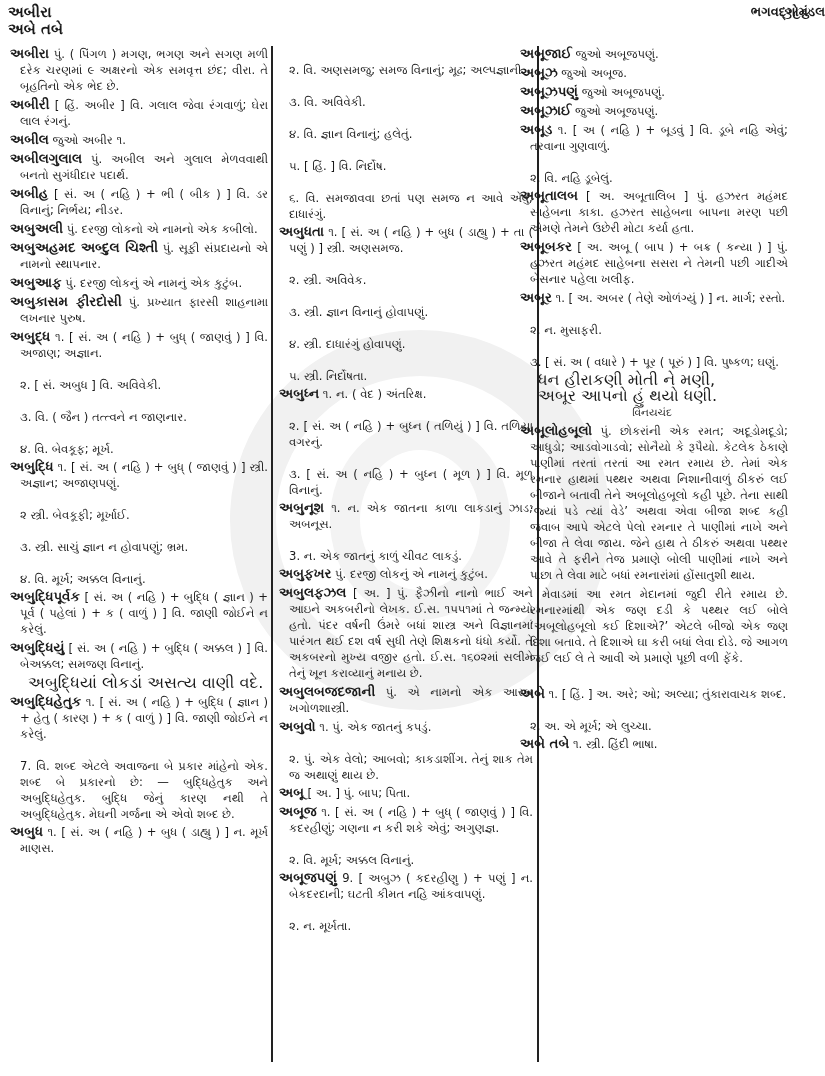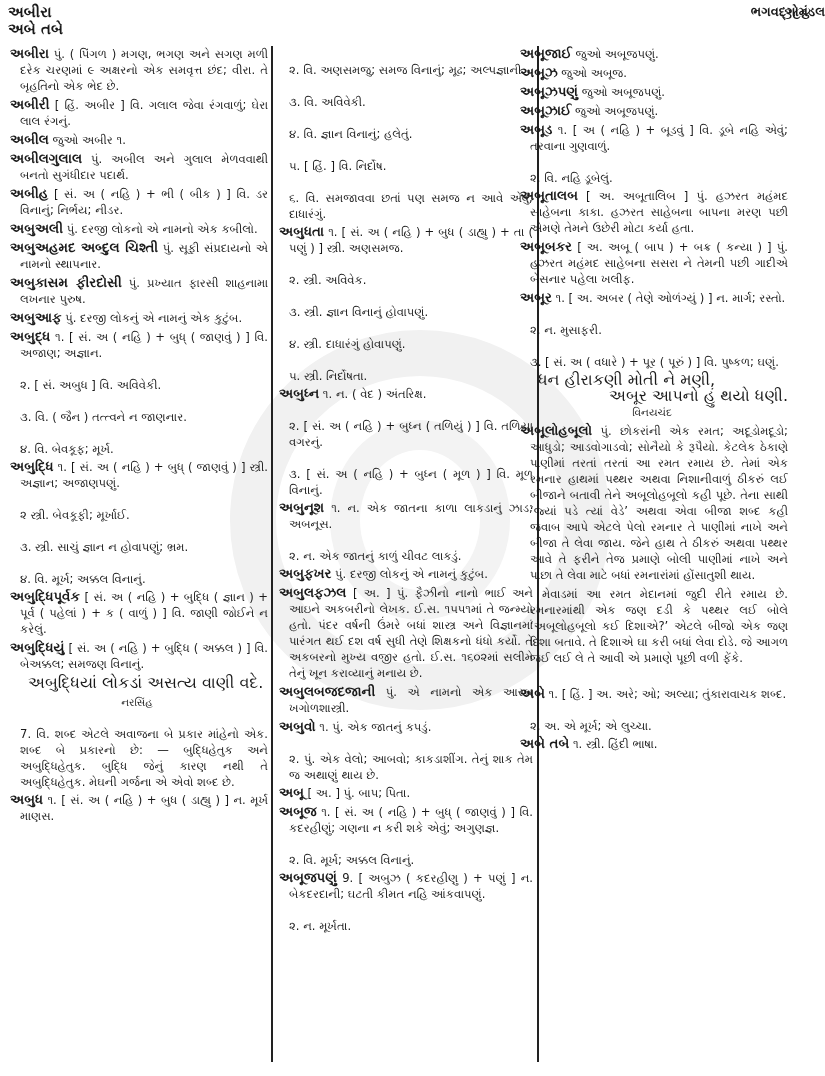--- a/index.html
+++ b/index.html
@@ -54,54 +54,54 @@
 
 <div class="columns">
   <div class="col col1">
       <p class="entry"><span class="hw">અબીરા</span> <span>પું. ( પિંગળ ) મગણ, ભગણ અને સગણ મળી દરેક ચરણમાં ૯ અક્ષરનો એક સમવૃત્ત છંદ; વીરા. તે બૃહતિનો એક ભેદ છે.</span></p>
       <p class="entry"><span class="hw">અબીરી</span> <span>[ હિં. અબીર ] વિ. ગલાલ જેવા રંગવાળું; ઘેરા લાલ રંગનું.</span></p>
       <p class="entry"><span class="hw">અબીલ</span> <span>જુઓ અબીર ૧.</span></p>
       <p class="entry"><span class="hw">અબીલગુલાલ</span> <span>પું. અબીલ અને ગુલાલ મેળવવાથી બનતો સુગંધીદાર પદાર્થ.</span></p>
       <p class="entry"><span class="hw">અબીહ</span> <span>[ સં. અ ( નહિ ) + ભી ( બીક ) ] વિ. ડર વિનાનું; નિર્ભય; નીડર.</span></p>
       <p class="entry"><span class="hw">અબુઅલી</span> <span>પું. દરજી લોકનો એ નામનો એક કબીલો.</span></p>
       <p class="entry"><span class="hw">અબુઅહમદ અબ્દુલ ચિશ્તી</span> <span>પું. સૂફી સંપ્રદાયનો એ નામનો સ્થાપનાર.</span></p>
+      <p class="entry"><span class="hw">અબુઆફ</span> <span>પું. દરજી લોકનું એ નામનું એક કુટુંબ.</span></p>
       <p class="entry"><span class="hw">અબુકાસમ ફીરદોસી</span> <span>પું. પ્રખ્યાત ફારસી શાહનામા લખનાર પુરુષ.</span></p>
-      <p class="entry"><span class="hw">અબુઆફ</span> <span>પું. દરજી લોકનું એ નામનું એક કુટુંબ.</span></p>
       <p class="entry"><span class="hw">અબુદ્ધ</span> <span>૧. [ સં. અ ( નહિ ) + બુધ્ ( જાણવું ) ] વિ. અજાણ; અજ્ઞાન.</span></p>
       <p class="sub">૨. [ સં. અબુધ ] વિ. અવિવેકી.</p>
       <p class="sub">૩. વિ. ( જૈન ) તત્ત્વને ન જાણનાર.</p>
       <p class="sub">૪. વિ. બેવકૂફ; મૂર્ખ.</p>
       <p class="entry"><span class="hw">અબુદ્ધિ</span> <span>૧. [ સં. અ ( નહિ ) + બુધ્ ( જાણવું ) ] સ્ત્રી. અજ્ઞાન; અજાણપણું.</span></p>
       <p class="sub">૨ સ્ત્રી. બેવકૂફી; મૂર્ખાઈ.</p>
       <p class="sub">૩. સ્ત્રી. સાચું જ્ઞાન ન હોવાપણું; ભ્રમ.</p>
       <p class="sub">૪. વિ. મૂર્ખ; અક્કલ વિનાનું.</p>
       <p class="entry"><span class="hw">અબુદ્ધિપૂર્વક</span> <span>[ સં. અ ( નહિ ) + બુદ્ધિ ( જ્ઞાન ) + પૂર્વ ( પહેલાં ) + ક ( વાળું ) ] વિ. જાણી જોઈને ન કરેલું.</span></p>
       <p class="entry"><span class="hw">અબુદ્ધિયું</span> <span>[ સં. અ ( નહિ ) + બુદ્ધિ ( અક્કલ ) ] વિ. બેઅક્કલ; સમજણ વિનાનું.</span></p>
       <p class="quote">અબુદ્ધિયાં લોકડાં અસત્ય વાણી વદે.</p>
-      <p class="cite">નરસિંહ</p>
+      <p class="entry"><span class="hw">અબુદ્ધિહેતુક</span> <span>૧. [ સં. અ ( નહિ ) + બુદ્ધિ ( જ્ઞાન ) + હેતુ ( કારણ ) + ક ( વાળું ) ] વિ. જાણી જોઈને ન કરેલું.</span></p>
       <p class="sub">7. વિ. શબ્દ એટલે અવાજના બે પ્રકાર માંહેનો એક. શબ્દ બે પ્રકારનો છે: — બુદ્ધિહેતુક અને અબુદ્ધિહેતુક. બુદ્ધિ જેનું કારણ નથી તે અબુદ્ધિહેતુક. મેઘની ગર્જના એ એવો શબ્દ છે.</p>
       <p class="entry"><span class="hw">અબુધ</span> <span>૧. [ સં. અ ( નહિ ) + બુધ ( ડાહ્યુ ) ] ન. મૂર્ખ માણસ.</span></p>
     </div>
   <div class="divider div1"></div>
   <div class="col col2">
       <p class="sub">૨. વિ. અણસમજુ; સમજ વિનાનું; મૂઢ; અલ્પજ્ઞાની.</p>
       <p class="sub">૩. વિ. અવિવેકી.</p>
       <p class="sub">૪. વિ. જ્ઞાન વિનાનું; હલેતું.</p>
       <p class="sub">૫. [ હિં. ] વિ. નિર્દોષ.</p>
       <p class="sub">૬. વિ. સમજાવવા છતાં પણ સમજ ન આવે એવું; દાધારંગું.</p>
       <p class="entry"><span class="hw">અબુધતા</span> <span>૧. [ સં. અ ( નહિ ) + બુધ ( ડાહ્યુ ) + તા ( પણું ) ] સ્ત્રી. અણસમજ.</span></p>
       <p class="sub">૨. સ્ત્રી. અવિવેક.</p>
       <p class="sub">૩. સ્ત્રી. જ્ઞાન વિનાનું હોવાપણું.</p>
       <p class="sub">૪. સ્ત્રી. દાધારંગું હોવાપણું.</p>
       <p class="sub">૫. સ્ત્રી. નિર્દોષતા.</p>
       <p class="entry"><span class="hw">અબુધ્ન</span> <span>૧. ન. ( વેદ ) અંતરિક્ષ.</span></p>
       <p class="sub">૨. [ સં. અ ( નહિ ) + બુધ્ન ( તળિયું ) ] વિ. તળિયા વગરનું.</p>
       <p class="sub">૩. [ સં. અ ( નહિ ) + બુધ્ન ( મૂળ ) ] વિ. મૂળ વિનાનું.</p>
       <p class="entry"><span class="hw">અબુનૂશ</span> <span>૧. ન. એક જાતના કાળા લાકડાનું ઝાડ; અબનૂસ.</span></p>
-      <p class="sub">૨. ન. એક જાતનું કાળું ચીવટ લાકડું.</p>
+      <p class="sub">3. ન. એક જાતનું કાળું ચીવટ લાકડું.</p>
       <p class="entry"><span class="hw">અબુફખર</span> <span>પું. દરજી લોકનું એ નામનું કુટુંબ.</span></p>
       <p class="entry"><span class="hw">અબુલફઝલ</span> <span>[ અ. ] પું. ફૈઝીનો નાનો ભાઈ અને આઇને અકબરીનો લેખક. ઈ.સ. ૧૫૫૧માં તે જન્મ્યો હતો. પંદર વર્ષની ઉંમરે બધાં શાસ્ત્ર અને વિજ્ઞાનમાં પારંગત થઈ દશ વર્ષ સુધી તેણે શિક્ષકનો ધંધો કર્યો. તે અકબરનો મુખ્ય વજીર હતો. ઈ.સ. ૧૬૦૨માં સલીમે તેનું ખૂન કરાવ્યાનું મનાય છે.</span></p>
       <p class="entry"><span class="hw">અબુલબજદજાની</span> <span>પું. એ નામનો એક આરબ ખગોળશાસ્ત્રી.</span></p>
       <p class="entry"><span class="hw">અબુવો</span> <span>૧. પું. એક જાતનું કપડું.</span></p>
       <p class="sub">૨. પું. એક વેલો; આબવો; કાકડાશીંગ. તેનું શાક તેમ જ અથાણું થાય છે.</p>
       <p class="entry"><span class="hw">અબૂ</span> <span>[ અ. ] પું. બાપ; પિતા.</span></p>
       <p class="entry"><span class="hw">અબૂજ</span> <span>૧. [ સં. અ ( નહિ ) + બુધ્ ( જાણવું ) ] વિ. કદરહીણું; ગણના ન કરી શકે એવું; અગુણજ્ઞ.</span></p>
       <p class="sub">૨. વિ. મૂર્ખ; અક્કલ વિનાનું.</p>
       <p class="entry"><span class="hw">અબૂજપણું</span> <span>9. [ અબુઝ ( કદરહીણુ ) + પણું ] ન. બેકદરદાની; ઘટતી કીમત નહિ આંકવાપણું.</span></p>
       <p class="sub">૨. ન. મૂર્ખતા.</p>
@@ -113,21 +113,21 @@
       <p class="entry"><span class="hw">અબૂઝપણું</span> <span>જુઓ અબૂજપણું.</span></p>
       <p class="entry"><span class="hw">અબૂઝાઈ</span> <span>જુઓ અબૂજપણું.</span></p>
       <p class="entry"><span class="hw">અબૂડ</span> <span>૧. [ અ ( નહિ ) + બૂડવું ] વિ. ડૂબે નહિ એવું; તરવાના ગુણવાળું.</span></p>
       <p class="sub">૨. વિ. નહિ ડૂબેલું.</p>
       <p class="entry"><span class="hw">અબૂતાલબ</span> <span>[ અ. અબૂતાલિબ ] પું. હઝરત મહંમદ સાહેબના કાકા. હઝરત સાહેબના બાપના મરણ પછી એમણે તેમને ઉછેરી મોટા કર્યા હતા.</span></p>
       <p class="entry"><span class="hw">અબૂબકર</span> <span>[ અ. અબૂ ( બાપ ) + બક્ર ( કન્યા ) ] પું. હઝરત મહંમદ સાહેબના સસરા ને તેમની પછી ગાદીએ બેસનાર પહેલા ખલીફ.</span></p>
       <p class="entry"><span class="hw">અબૂર</span> <span>૧. [ અ. અબર ( તેણે ઓળંગ્યું ) ] ન. માર્ગ; રસ્તો.</span></p>
       <p class="sub">૨. ન. મુસાફરી.</p>
       <p class="sub">૩. [ સં. અ ( વધારે ) + પૂર ( પૂરું ) ] વિ. પુષ્કળ; ઘણું.</p>
       <p class="quote" style="margin: 0px;">ધન હીરાકણી મોતી ને મણી,</p>
-      <p class="quote" style="margin: 0px; text-align: right;">અબૂર આપનો હું થયો ધણી.</p>
+      <p class="quote" style="margin: 0px;">અબૂર આપનો હું થયો ધણી.</p>
       <p class="cite">વિનયચંદ</p>
       <p class="entry"><span class="hw">અબૂલોહબૂલો</span> <span>પું. છોકરાંની એક રમત; અદૂડોમદૂડો; આધુડો; આડવોગાડવો; સોનૈયો કે રૂપૈયો. કેટલેક ઠેકાણે પાણીમાં તરતાં તરતાં આ રમત રમાય છે. તેમાં એક રમનાર હાથમાં પથ્થર અથવા નિશાનીવાળું ઠીકરું લઈ બીજાને બતાવી તેને અબૂલોહબૂલો કહી પૂછે. તેના સાથી ‘જ્યાં પડે ત્યાં વેડે’ અથવા એવા બીજા શબ્દ કહી જવાબ આપે એટલે પેલો રમનાર તે પાણીમાં નાખે અને બીજા તે લેવા જાય. જેને હાથ તે ઠીકરું અથવા પથ્થર આવે તે ફરીને તેજ પ્રમાણે બોલી પાણીમાં નાખે અને પાછા તે લેવા માટે બધાં રમનારાંમાં હોંસાતુશી થાય.</span></p>
       <p class="para">મેવાડમાં આ રમત મેદાનમાં જુદી રીતે રમાય છે. રમનારમાંથી એક જણ દડી કે પથ્થર લઈ બોલે ‘અબૂલોહબૂલો કઈ દિશાએ?’ એટલે બીજો એક જણ દિશા બતાવે. તે દિશાએ ઘા કરી બધાં લેવા દોડે. જે આગળ જઈ લઈ લે તે આવી એ પ્રમાણે પૂછી વળી ફેંકે.</p>
       <p class="entry"><span class="hw">અબે</span> <span>૧. [ હિં. ] અ. અરે; ઓ; અલ્યા; તુંકારાવાચક શબ્દ.</span></p>
       <p class="sub">૨. અ. એ મૂર્ખ; એ લુચ્ચા.</p>
       <p class="entry"><span class="hw">અબે તબે</span> <span>૧. સ્ત્રી. હિંદી ભાષા.</span></p>
     </div>
 </div>
 
 </body></html>

